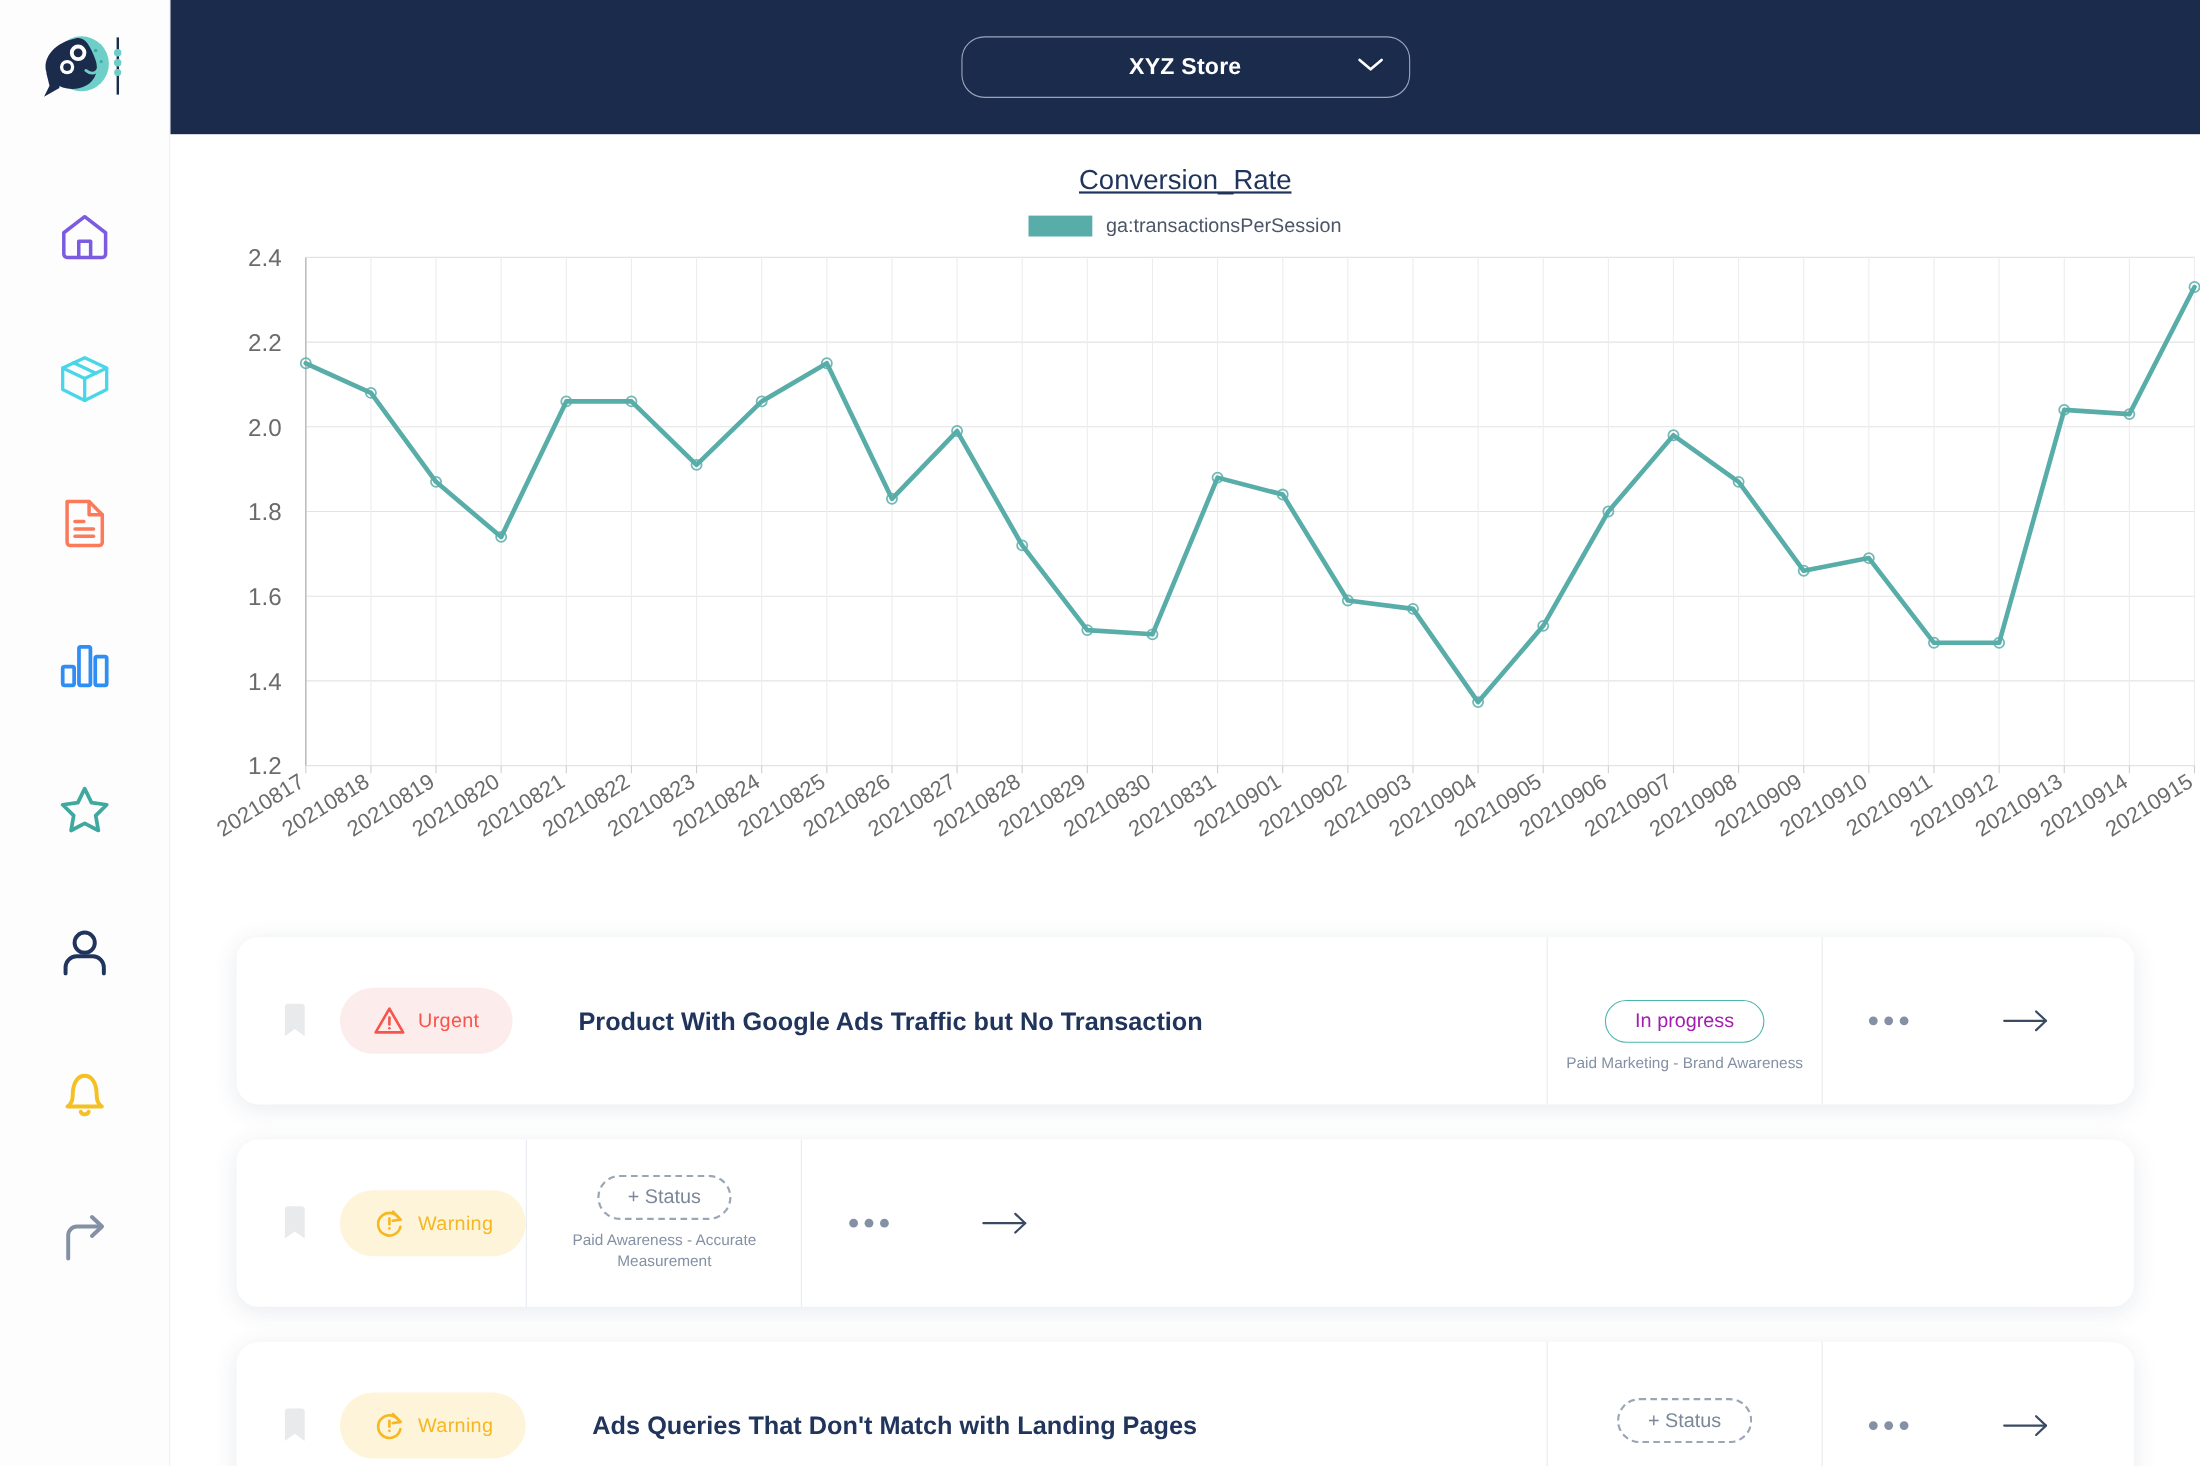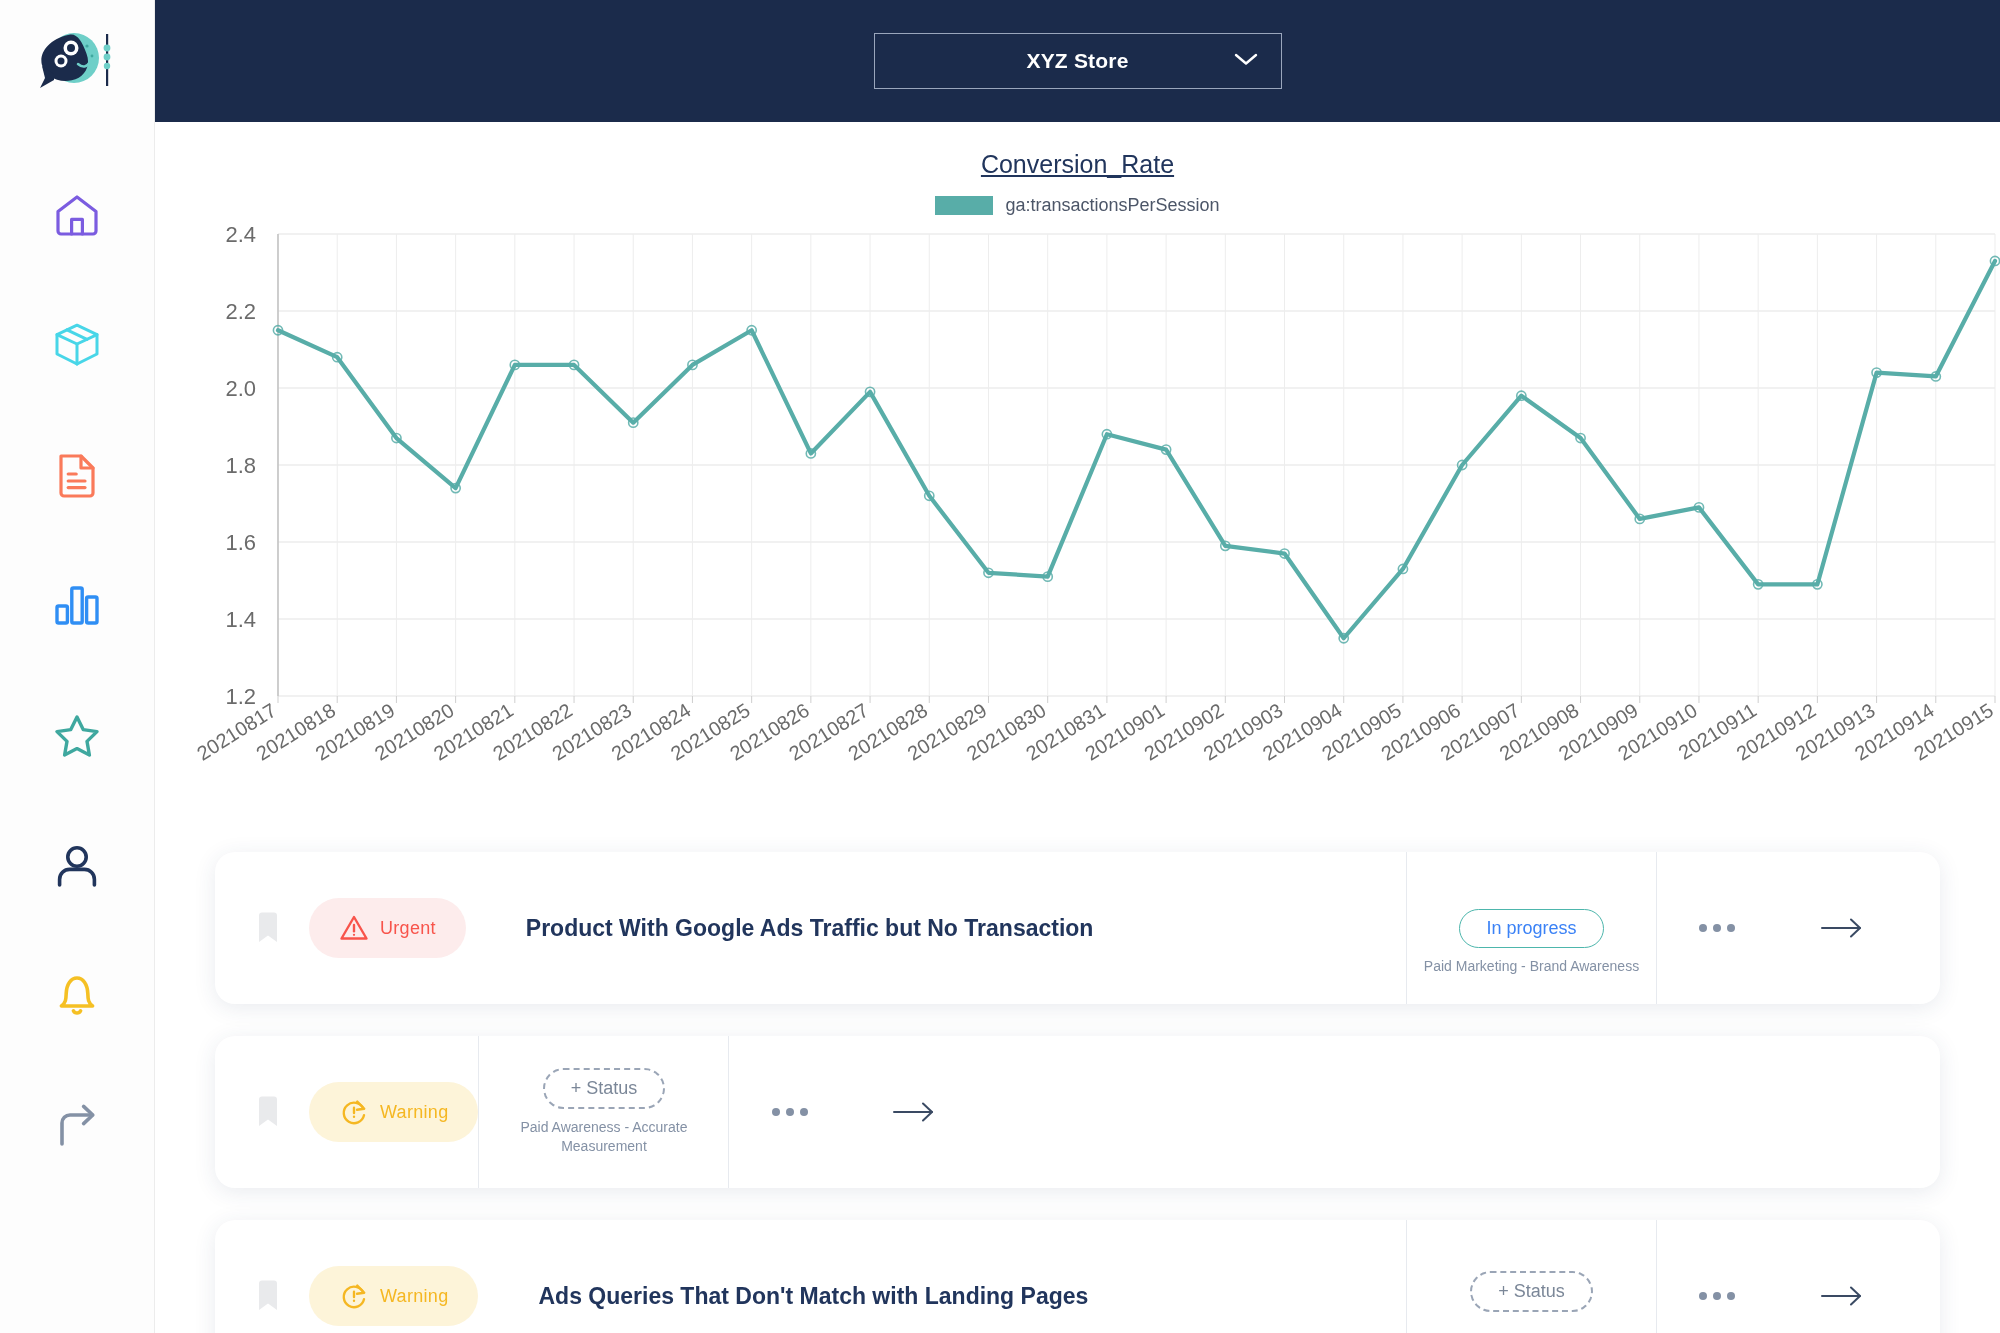--- a/index.html
+++ b/index.html
@@ -29,21 +29,21 @@
 
   
   .main { flex: 1; height: 1333px; position: relative; background: #ffffff; }
 
   .topbar {
     height: 122px; background: #1b2b4b;
     display: flex; align-items: center; justify-content: center;
   }
   .store-select {
     width: 408px; height: 56px;
-    border: 1.5px solid #9aa6bc; border-radius: 0;
+    border: 1.5px solid #9aa6bc; border-radius: 21px;
     display: flex; align-items: center; justify-content: center;
     position: relative; cursor: pointer;
   }
   .store-select .label {
     color: #ffffff; font-size: 21px; font-weight: bold; letter-spacing: .2px;
   }
   .chev { position: absolute; right: 22px; top: 50%; transform: translateY(-50%); }
 
   
   .chart-area { position: relative; width: 100%; height: 730px; padding-top: 10px; }
@@ -86,21 +86,21 @@
   }
   .status-col {
     width: 250px; display: flex; flex-direction: column; align-items: center;
     gap: 9px; border-left: 1px solid #e7eaef; padding: 0 8px;
     justify-content: center; align-self: stretch;
   }
   .status-pill {
     border-radius: 30px; padding: 8px 26px; font-size: 18px; cursor: pointer;
     white-space: nowrap;
   }
-  .status-pill.solid { border: 1.5px solid #4db6ac; color: #3b82f6; margin-top: 28px; }
+  .status-pill.solid { border: 1.5px solid #4db6ac; color: #a21caf; margin-top: 28px; }
   .status-pill.dashed { border: 2px dashed #9aa5b6; color: #7b8798; }
   .status-sub {
     font-size: 14px; color: #8491a5; text-align: center; line-height: 1.35;
   }
   .actions {
     width: 250px; display: flex; align-items: center; justify-content: space-around;
     border-left: 1px solid #e7eaef; align-self: stretch;
   }
   .dots { display: flex; gap: 6px; cursor: pointer; }
   .dots span { width: 8px; height: 8px; border-radius: 50%; background: #8491a5; }

